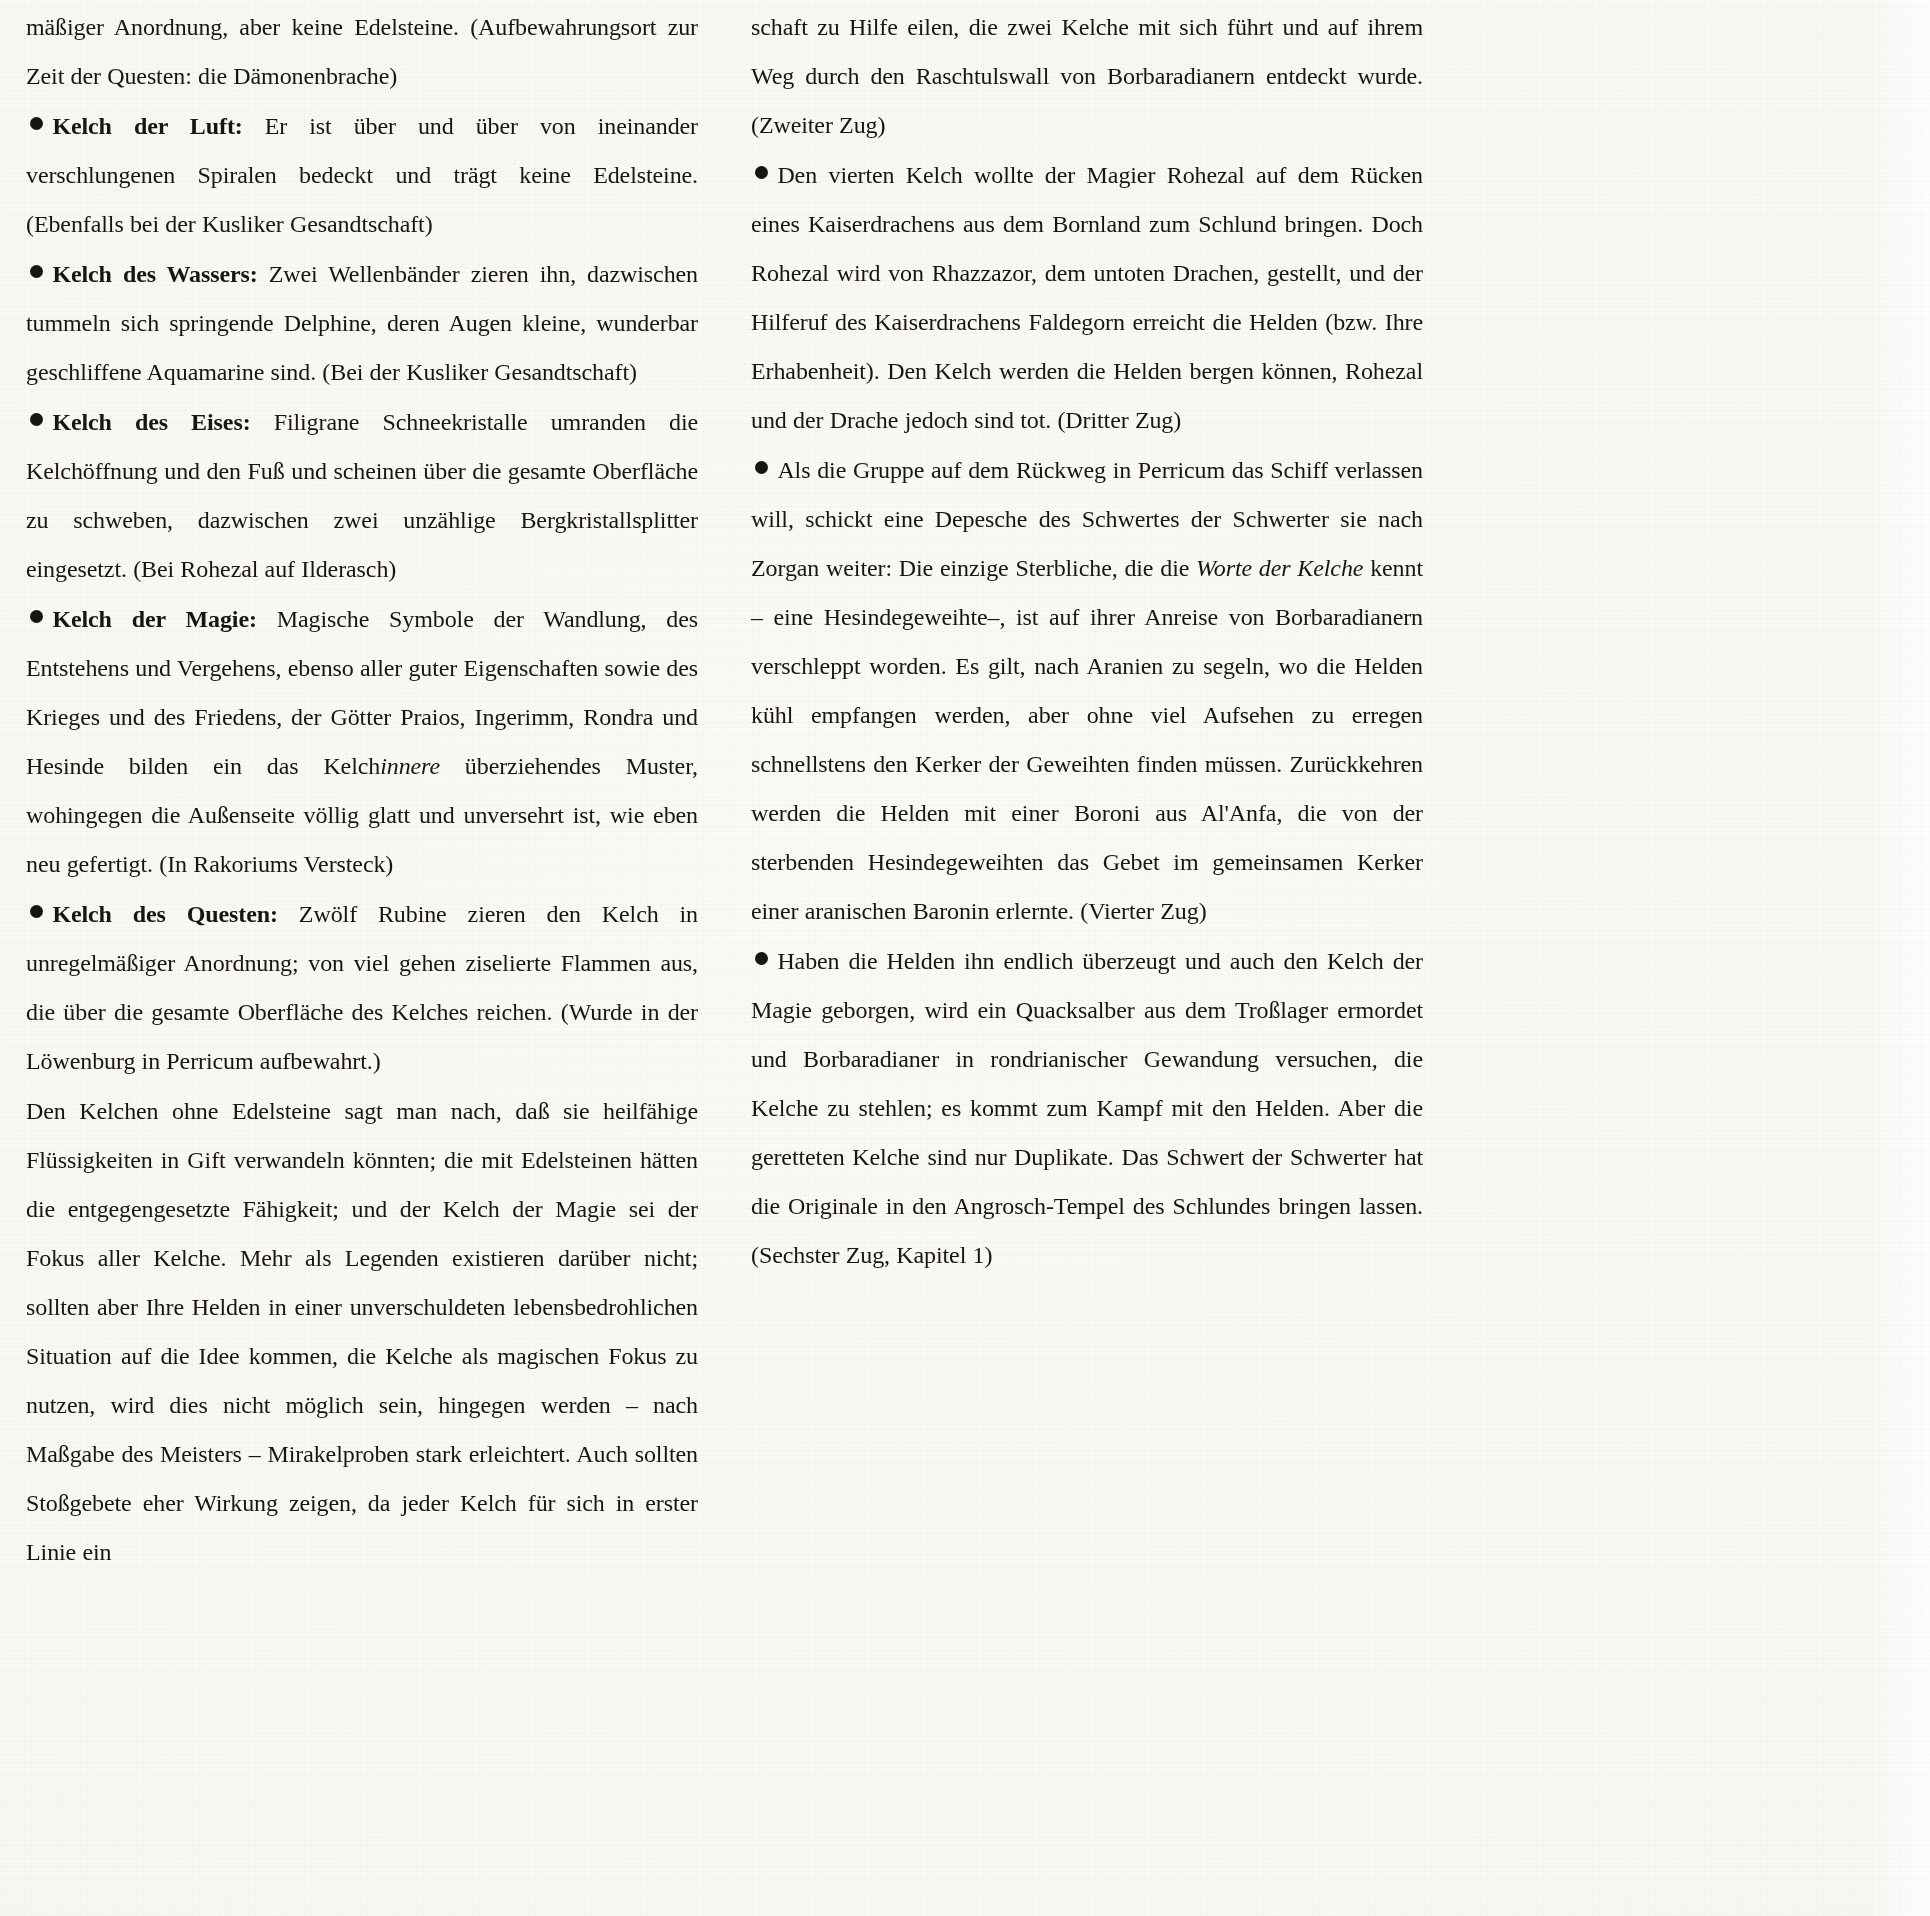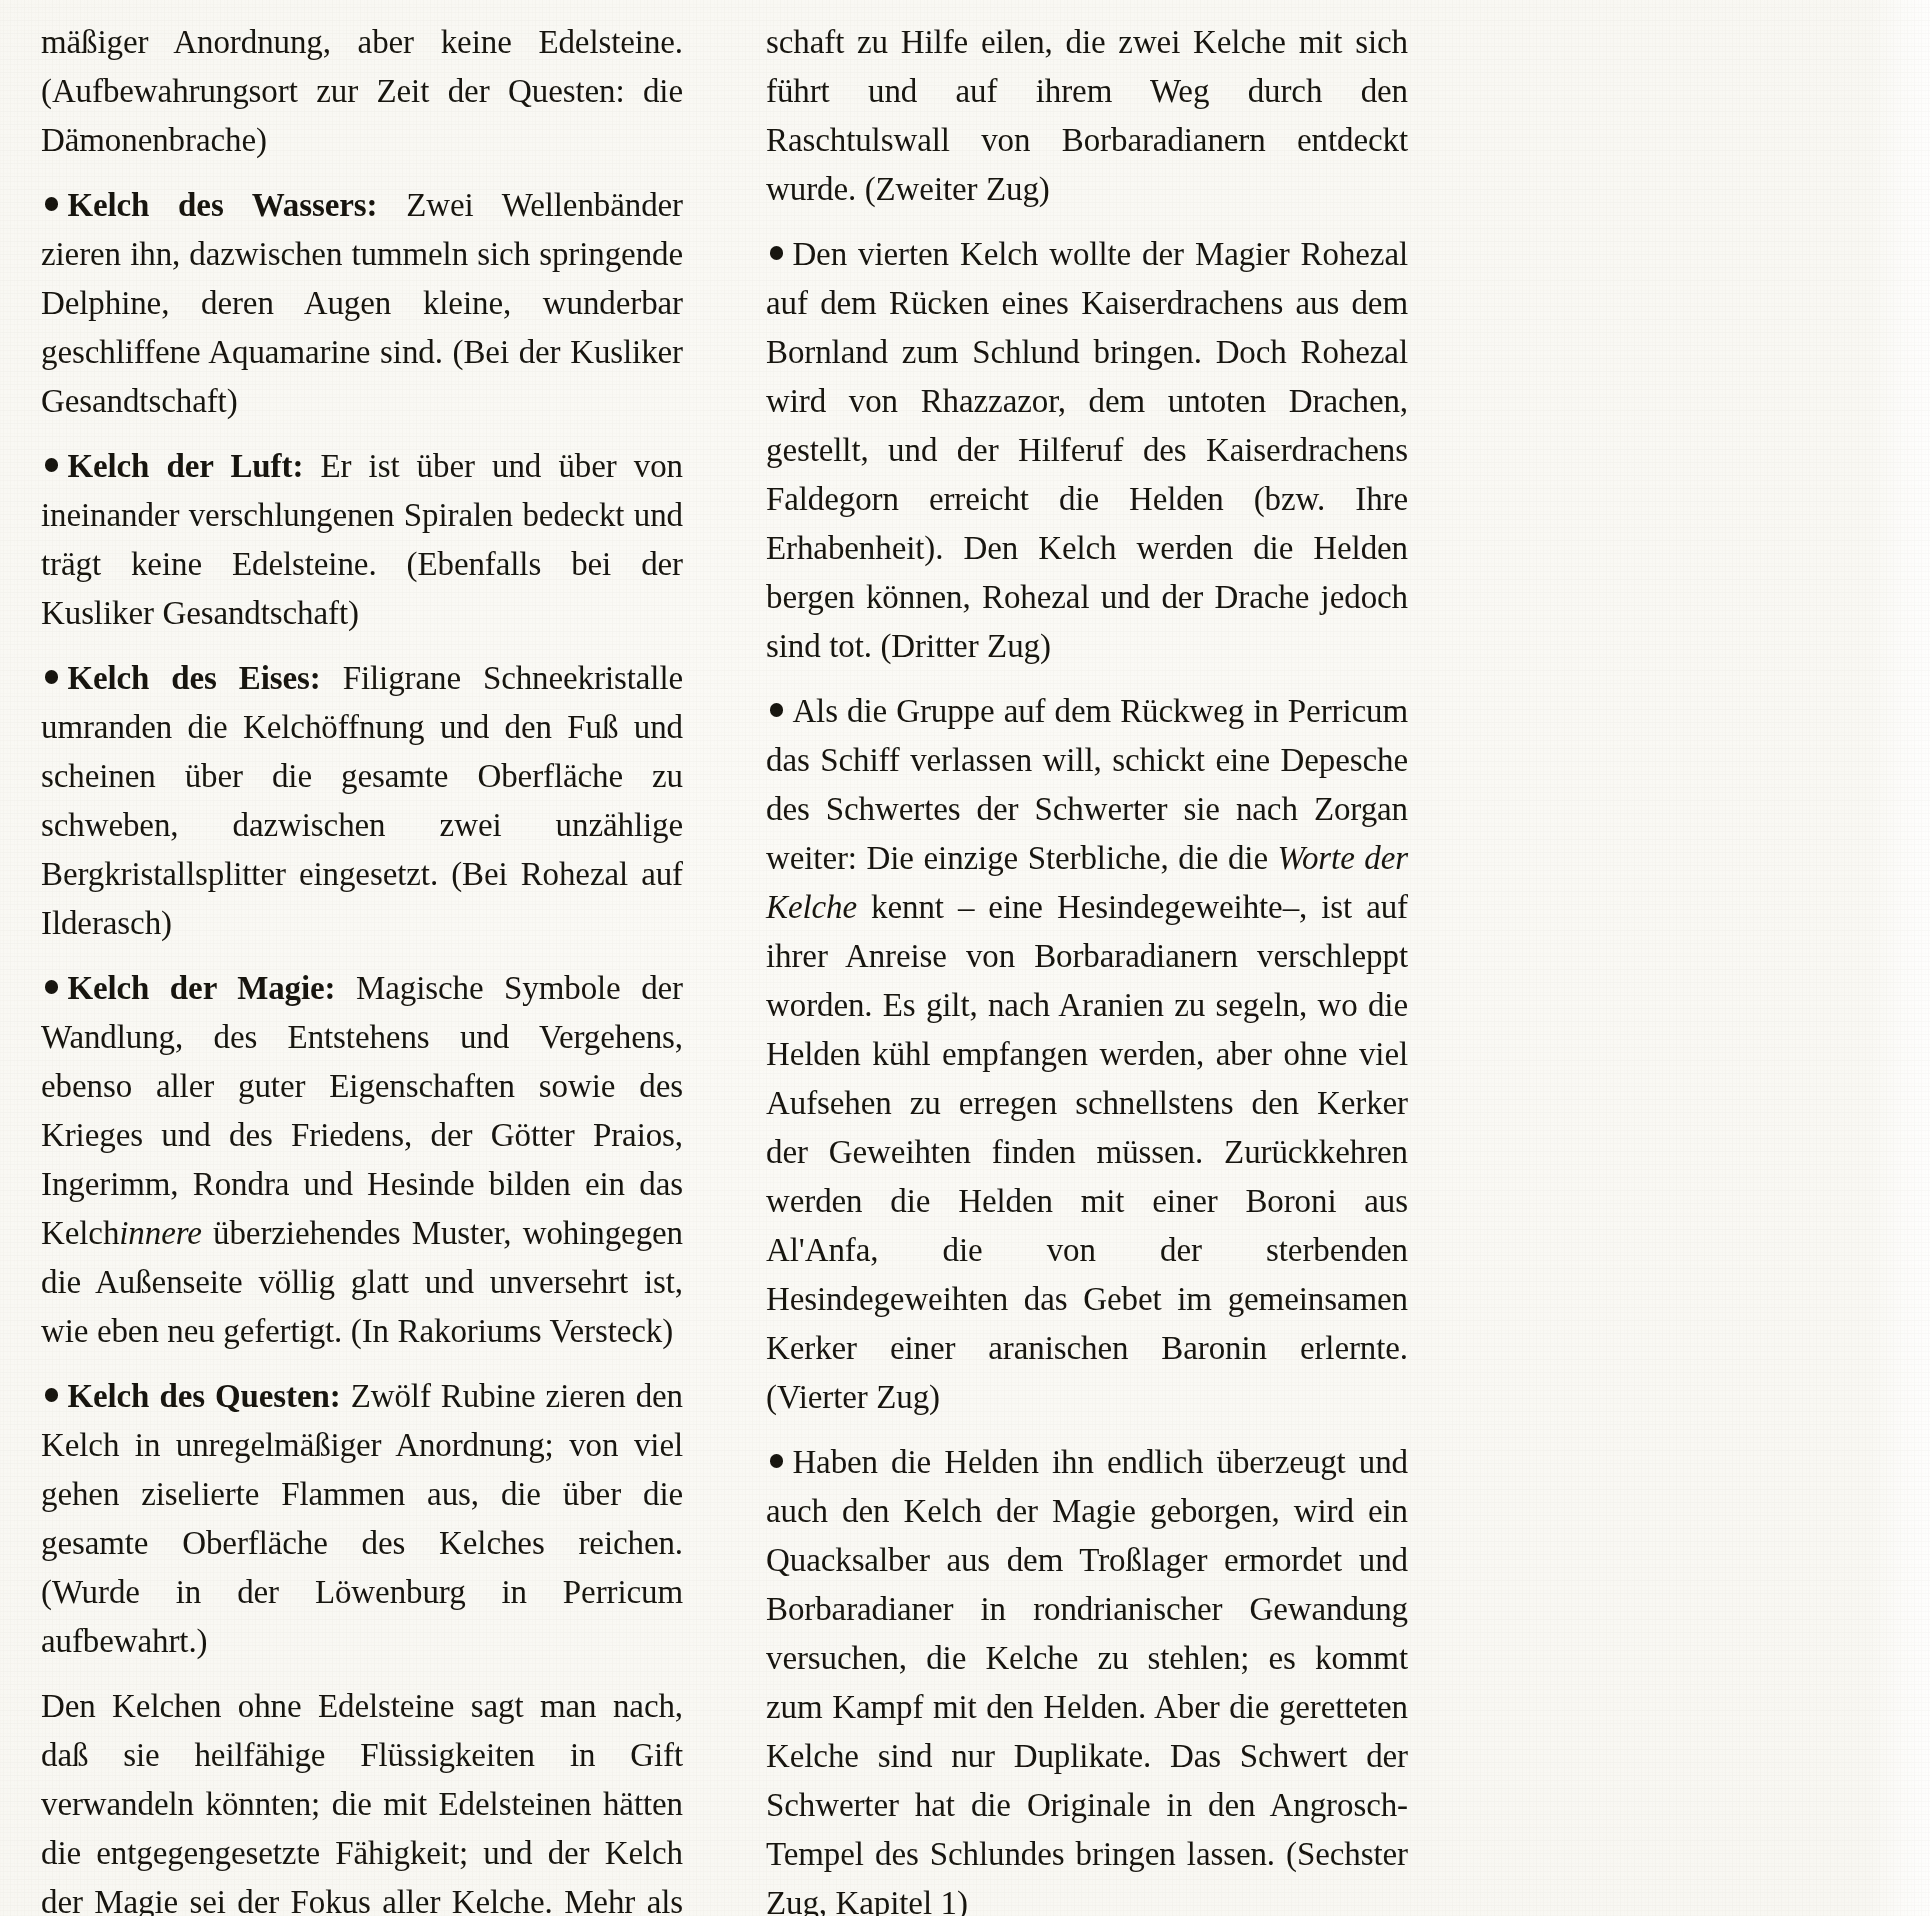--- a/index.html
+++ b/index.html
@@ -56,22 +56,22 @@
     gap: 51px;
     padding: 1.8px 39px 0 25px;
     box-sizing: border-box;
   }
   .col {
     width: 674px;
     flex: 0 0 674px;
   }
 
   p.body {
-    margin: 16px;
-    font-size: 33px;
+    margin: 1px;
+    font-size: 24px;
     line-height: 49px;
     text-align: justify;
     text-justify: inter-word;
     letter-spacing: -0.1px;
     word-spacing: 0.4px;
     -webkit-font-smoothing: antialiased;
   }
 
   .bullet-para {
     position: relative;
@@ -102,23 +102,23 @@
 <div id="page">
   <div class="edge-glow"></div>
 
   <div class="columns">
 
     <div class="col">
 
       <p class="body">mäßiger Anordnung, aber keine Edelsteine. (Aufbewahrungsort zur Zeit der Questen: die Dämonenbrache)</p>
 
 
+      <p class="body bullet-para"><span class="bul"></span><span class="lead">Kelch der Luft:</span><span> Er ist über und über von ineinander verschlungenen Spiralen bedeckt und trägt keine Edelsteine. (Ebenfalls bei der Kusliker Gesandtschaft)</span></p>
+
       <p class="body bullet-para"><span class="bul"></span><span class="lead">Kelch des Wassers:</span><span> Zwei Wellenbänder zieren ihn, dazwischen tummeln sich springende Delphine, deren Augen kleine, wunderbar geschliffene Aquamarine sind. (Bei der Kusliker Gesandtschaft)</span></p>
-
-      <p class="body bullet-para"><span class="bul"></span><span class="lead">Kelch der Luft:</span><span> Er ist über und über von ineinander verschlungenen Spiralen bedeckt und trägt keine Edelsteine. (Ebenfalls bei der Kusliker Gesandtschaft)</span></p>
 
       <p class="body bullet-para"><span class="bul"></span><span class="lead">Kelch des Eises:</span><span> Filigrane Schneekristalle umranden die Kelchöffnung und den Fuß und scheinen über die gesamte Oberfläche zu schweben, dazwischen zwei unzählige Bergkristallsplitter eingesetzt. (Bei Rohezal auf Ilderasch)</span></p>
 
       <p class="body bullet-para"><span class="bul"></span><span class="lead">Kelch der Magie:</span><span> Magische Symbole der Wandlung, des Entstehens und Vergehens, ebenso aller guter Eigenschaften sowie des Krieges und des Friedens, der Götter Praios, Ingerimm, Rondra und Hesinde bilden ein das Kelch</span><span class="it">innere</span><span> überziehendes Muster, wohingegen die Außenseite völlig glatt und unversehrt ist, wie eben neu gefertigt. (In Rakoriums Versteck)</span></p>
 
       <p class="body bullet-para"><span class="bul"></span><span class="lead">Kelch des Questen:</span><span> Zwölf Rubine zieren den Kelch in unregelmäßiger Anordnung; von viel gehen ziselierte Flammen aus, die über die gesamte Oberfläche des Kelches reichen. (Wurde in der Löwenburg in Perricum aufbewahrt.)</span></p>
 
       <p class="body"><span>Den Kelchen ohne Edelsteine sagt man nach, daß sie heilfähige Flüssigkeiten in Gift verwandeln könnten; die mit Edelsteinen hätten die entgegengesetzte Fähigkeit; und der Kelch der Magie sei der Fokus aller Kelche. Mehr als Legenden existieren darüber nicht; sollten aber Ihre Helden in einer unverschuldeten lebensbedrohlichen Situation auf die Idee kommen, die Kelche als magischen Fokus zu nutzen, wird dies nicht möglich sein, hingegen werden – nach Maßgabe des Meisters – Mirakelproben stark erleichtert. Auch sollten Stoßgebete eher Wirkung zeigen, da jeder Kelch für sich in erster Linie ein </span></p>
 
     </div>

